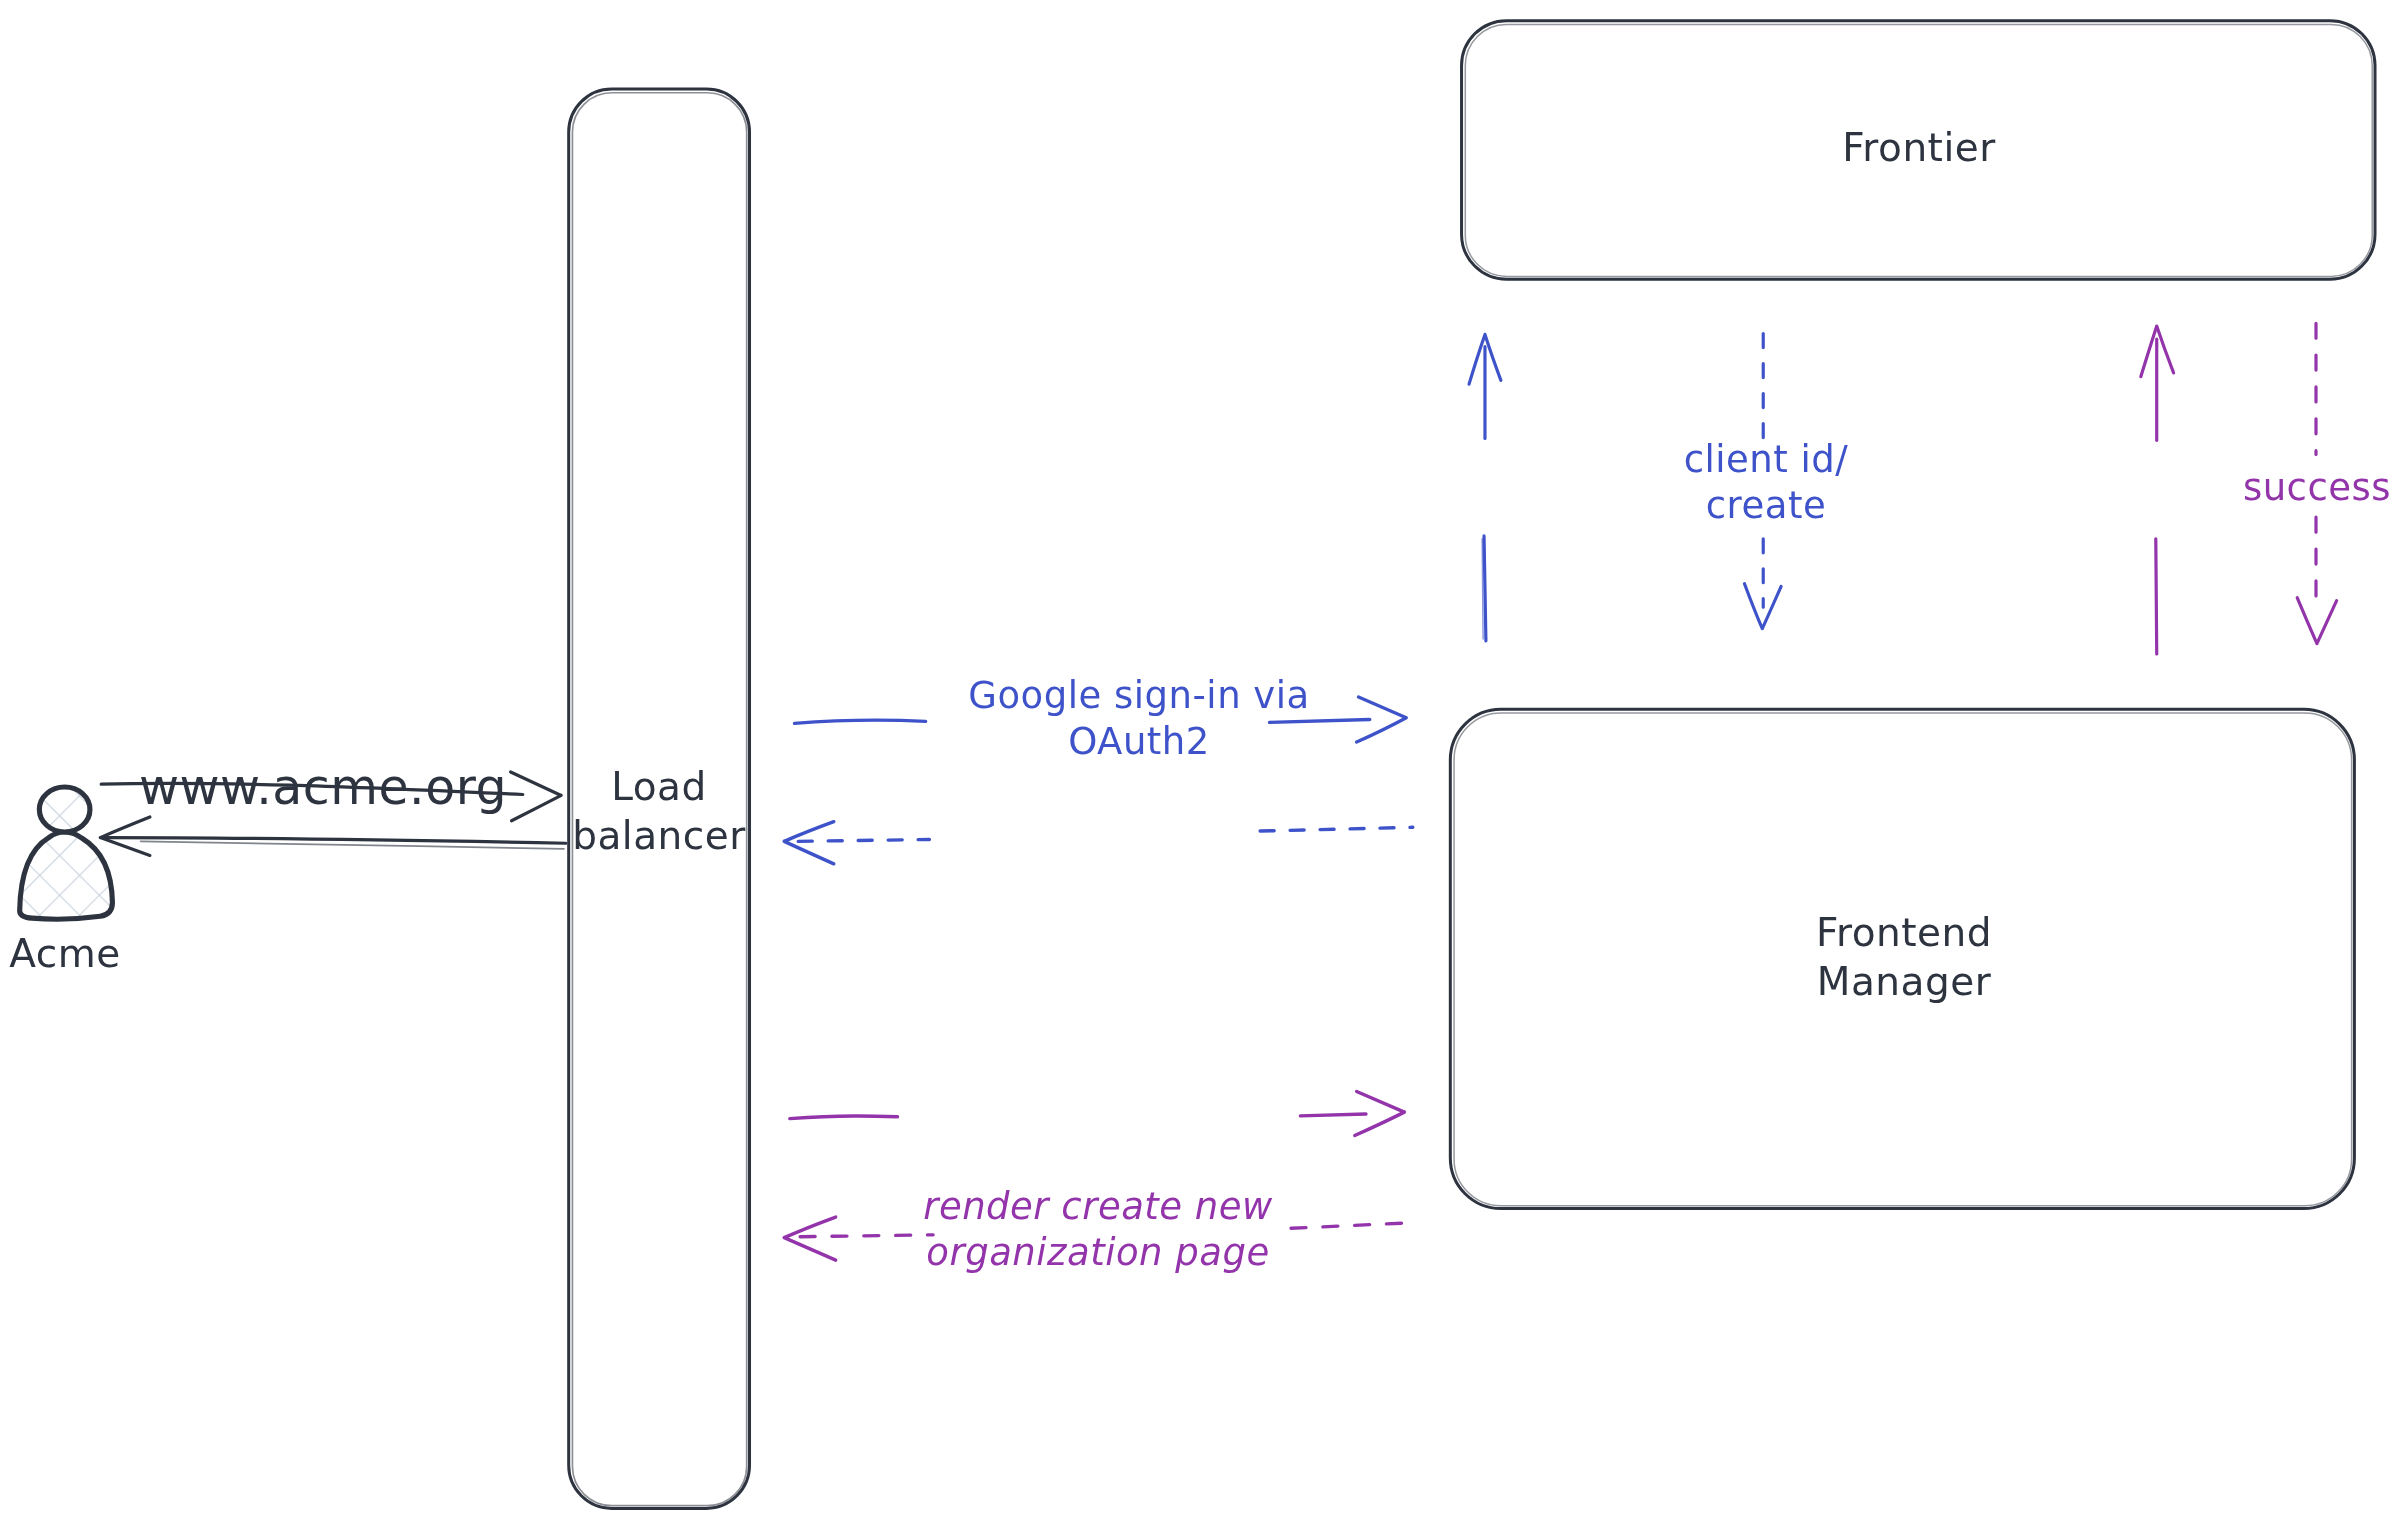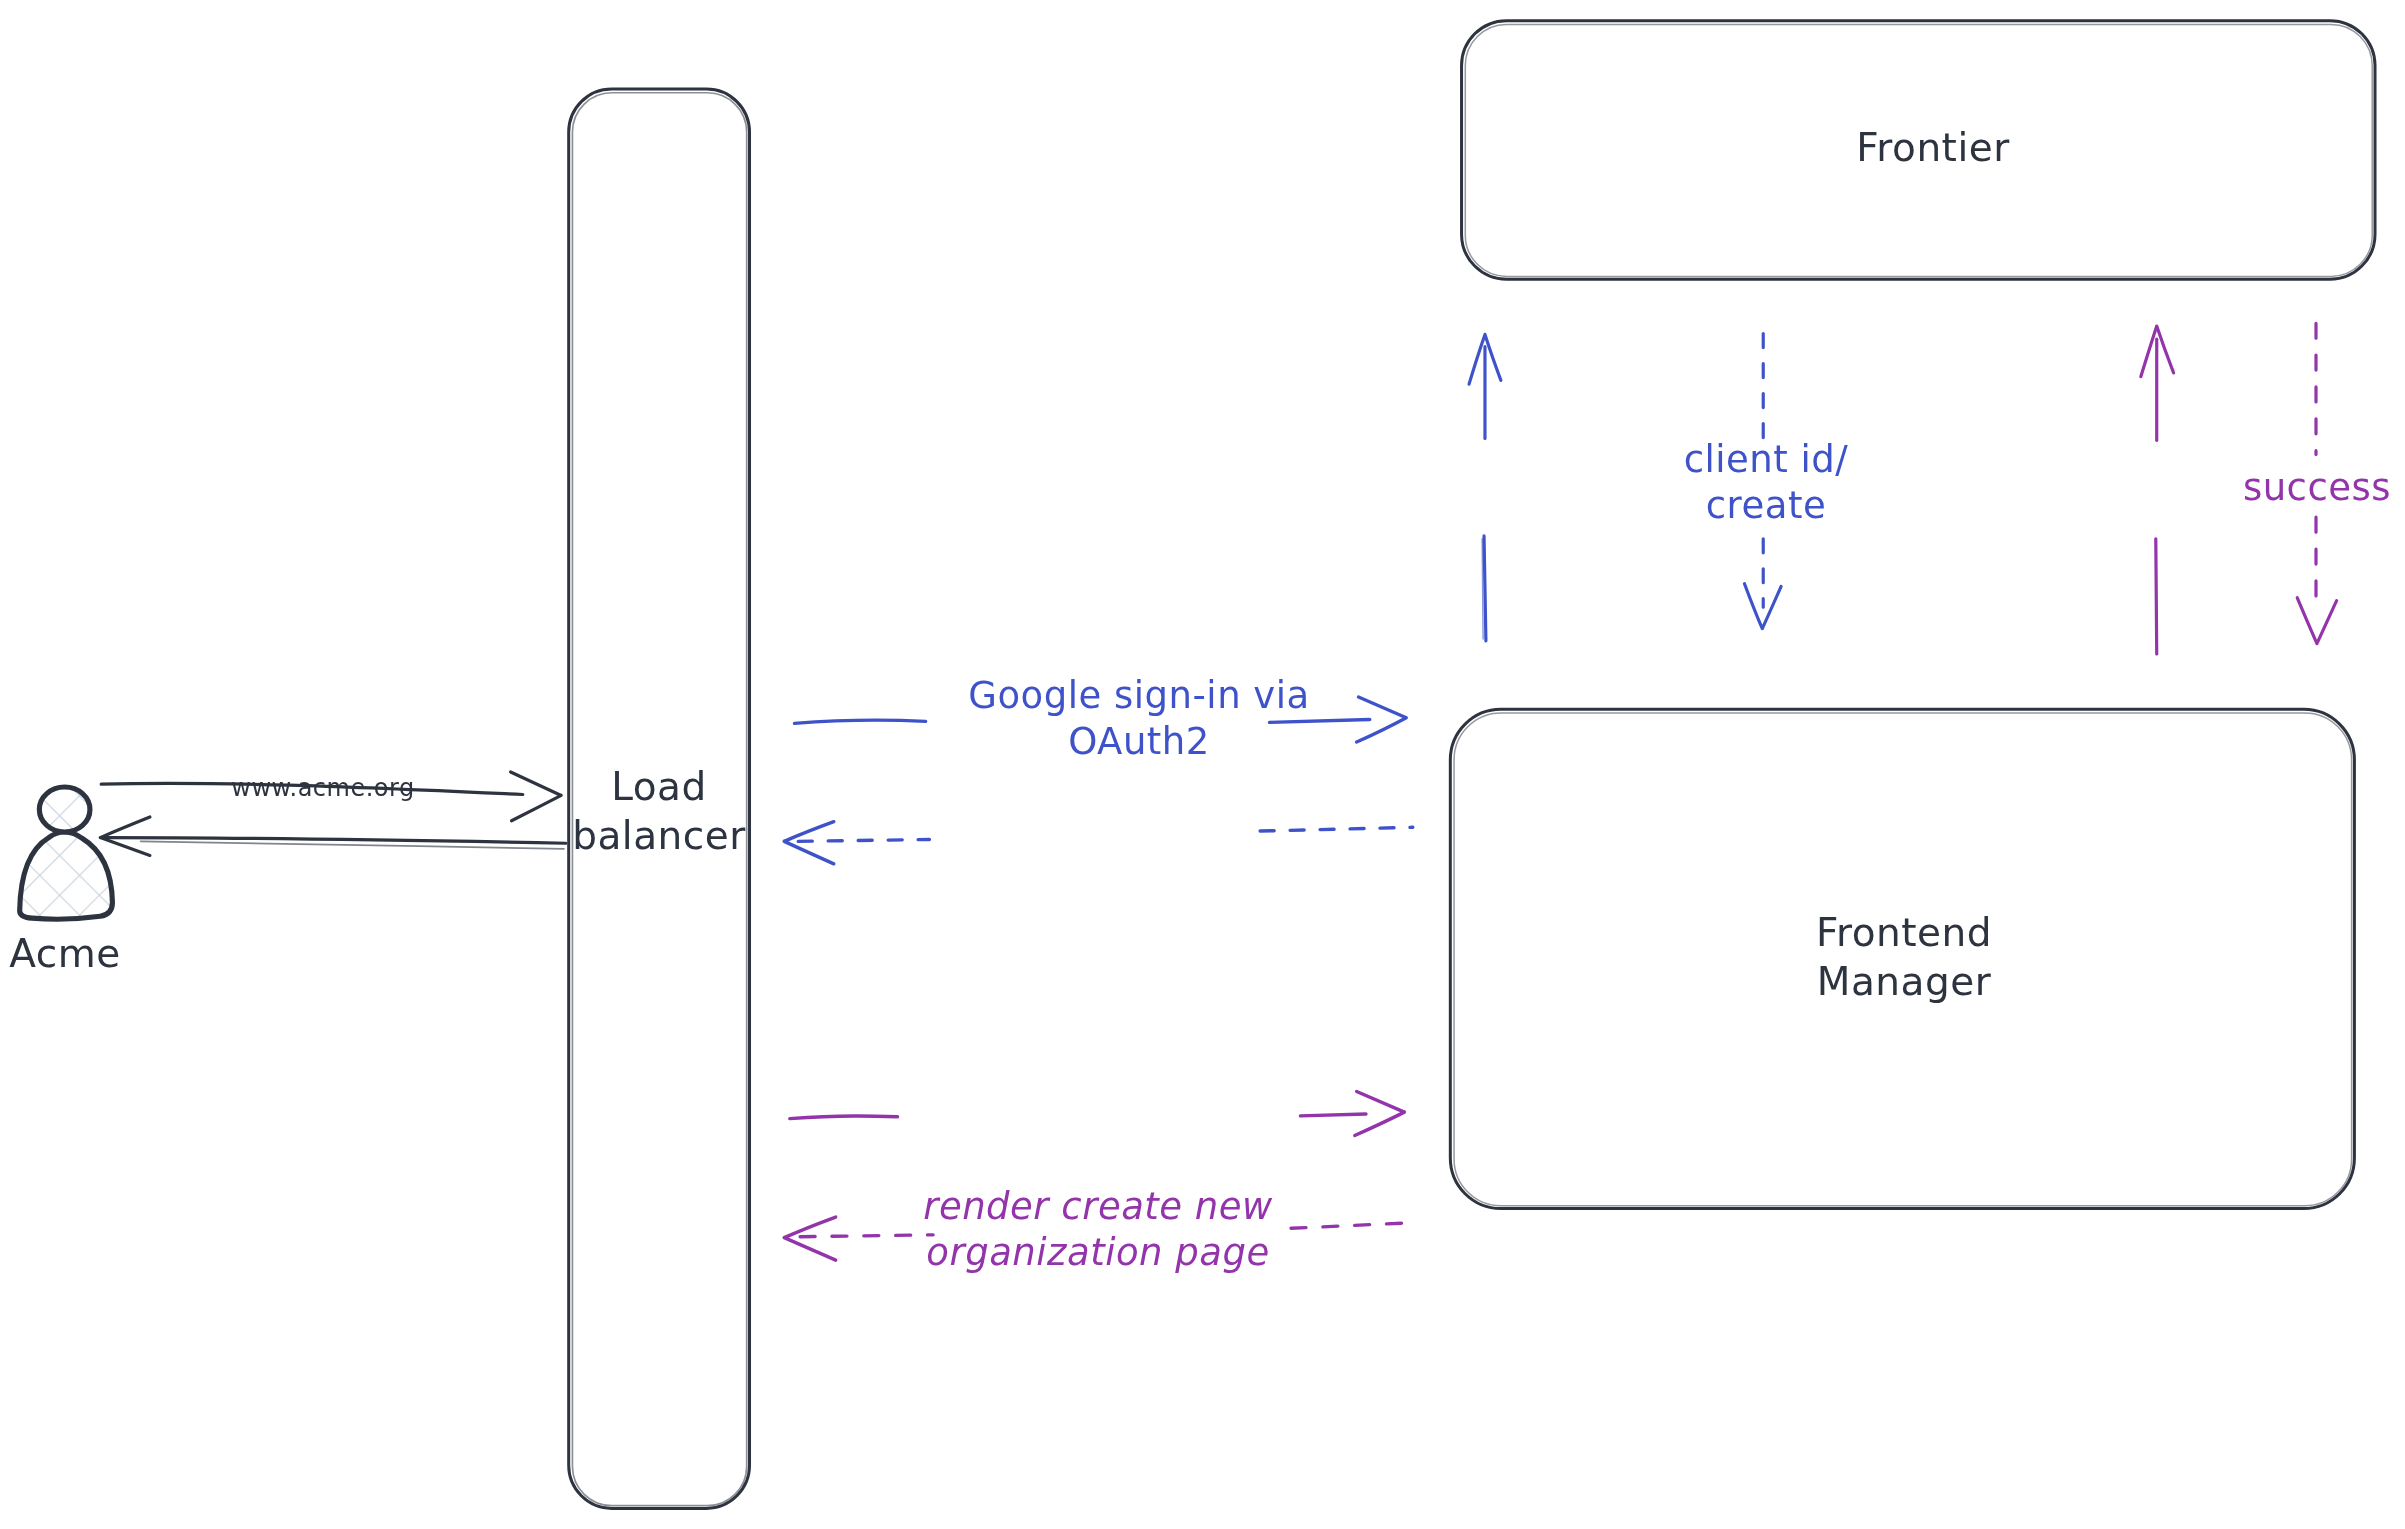--- a/index.html
+++ b/index.html
@@ -126,25 +126,25 @@
     <g class="purple-stroke no-fill" stroke-width="3.4" stroke-linecap="round">
       <path d="M2472,345 L2472,485" stroke-dasharray="16 18"></path>
       <path d="M2472,552 L2472,640" stroke-dasharray="16 18"></path>
       <path d="M2452,638 Q2463,664 2473,687 M2494,641 Q2483,665 2473,687"></path>
     </g>
   </svg>
 
   <div class="lbl title" style="left:65px;top:954px;">Acme</div>
   <div class="lbl title" style="left:659px;top:812px;">Load
 balancer</div>
-  <div class="lbl title" style="left:1919px;top:148px;margin-left:14px;">Frontier</div>
+  <div class="lbl title" style="left:1919px;top:148px;">Frontier</div>
   <div class="lbl title" style="left:1904px;top:958px;">Frontend
 Manager</div>
 
-  <div class="lbl" style="left:323px;top:788px;font-size:24px;">www.acme.org</div>
+  <div class="lbl" style="left:323px;top:788px;font-size:49px;">www.acme.org</div>
 
   <div class="lbl blue" style="left:1092px;top:719px;margin-left:47px;">Google sign-in via
 OAuth2</div>
   <div class="lbl blue" style="left:1766px;top:483px;">client id/
 create</div>
 
   <div class="lbl purple" style="left:2317px;top:488px;">success</div>
   <div class="lbl purple" style="left:1098px;top:1230px;font-style:italic;">render create new
 organization page</div>
 

